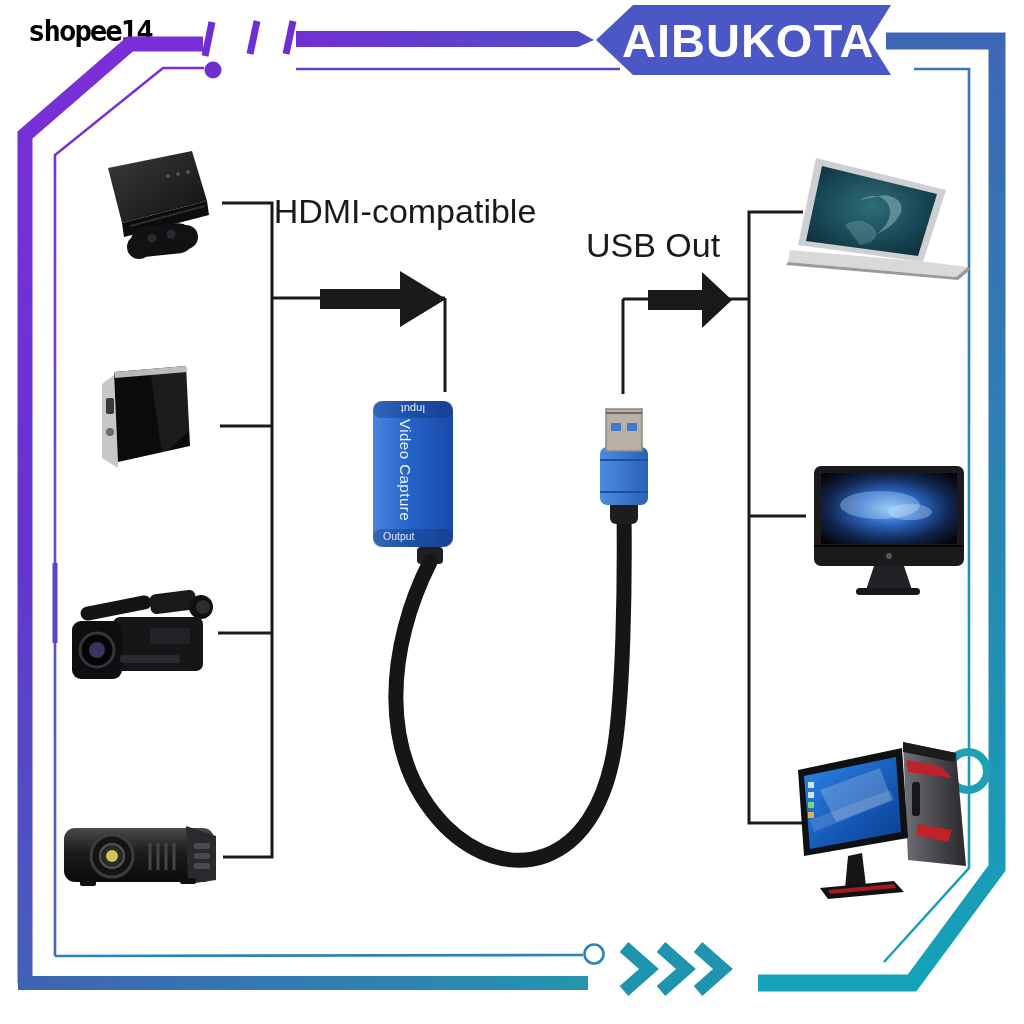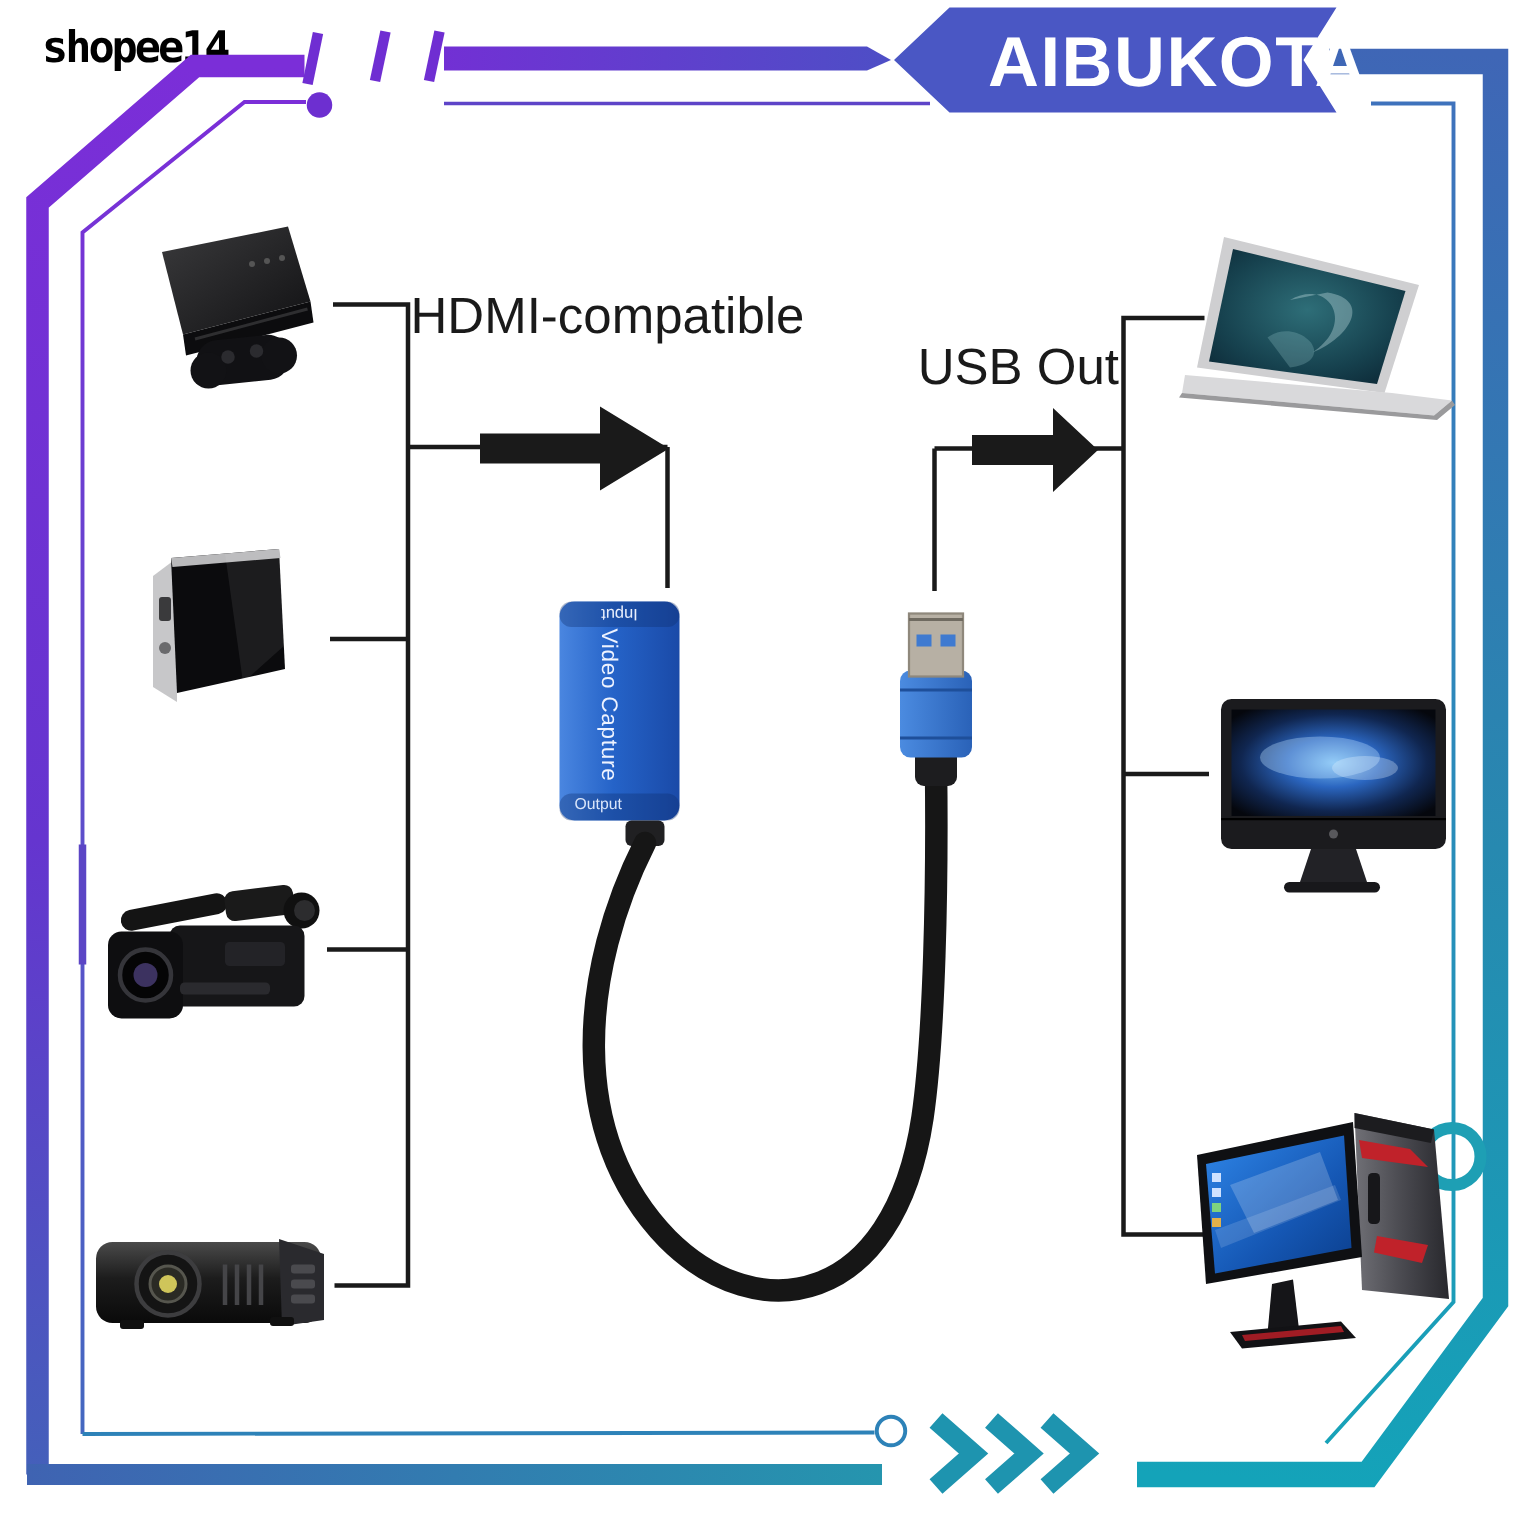--- a/index.html
+++ b/index.html
@@ -4,23 +4,23 @@
 <style>
   html,body{margin:0;padding:0;background:#fff;}
   .canvas{position:relative;width:1024px;height:1024px;background:#ffffff;overflow:hidden;
           font-family:"Liberation Sans", sans-serif;}
   .abs{position:absolute;}
   .watermark{left:28px;top:14px;font-family:"DejaVu Sans Mono",monospace;font-weight:bold;
              font-size:29px;letter-spacing:-2px;color:#000000;z-index:0;}
   svg.deco{position:absolute;left:0;top:0;z-index:1;}
   .txt{z-index:2;color:#1a1a1a;}
   .hdmi-label{left:268px;top:192px;width:274px;text-align:center;font-size:34px;line-height:1.15;}
-  .usb-label{left:586px;top:226px;width:160px;text-align:right;font-size:34px;}
-  .banner-text{left:622px;top:13px;width:262px;text-align:center;font-size:47px;font-weight:bold;
-               color:#ffffff;letter-spacing:1px;z-index:2;margin-left:32px;}
+  .usb-label{left:586px;top:226px;width:160px;text-align:left;font-size:34px;}
+  .banner-text{left:622px;top:13px;width:262px;text-align:left;font-size:47px;font-weight:bold;
+               color:#ffffff;letter-spacing:1px;z-index:2;}
   .cap-input{left:383px;top:403px;width:60px;text-align:center;font-size:11px;color:#e8eefc;
              transform:rotate(180deg);z-index:2;}
   .cap-name{left:333px;top:459px;width:140px;height:22px;text-align:center;font-size:15px;
             letter-spacing:.5px;color:#eef3ff;transform:rotate(90deg);z-index:2;}
   .cap-output{left:383px;top:530px;width:60px;text-align:left;font-size:10.5px;color:#dbe6fa;z-index:2;}
 </style>
 </head>
 <body>
 
 <div class="canvas">

